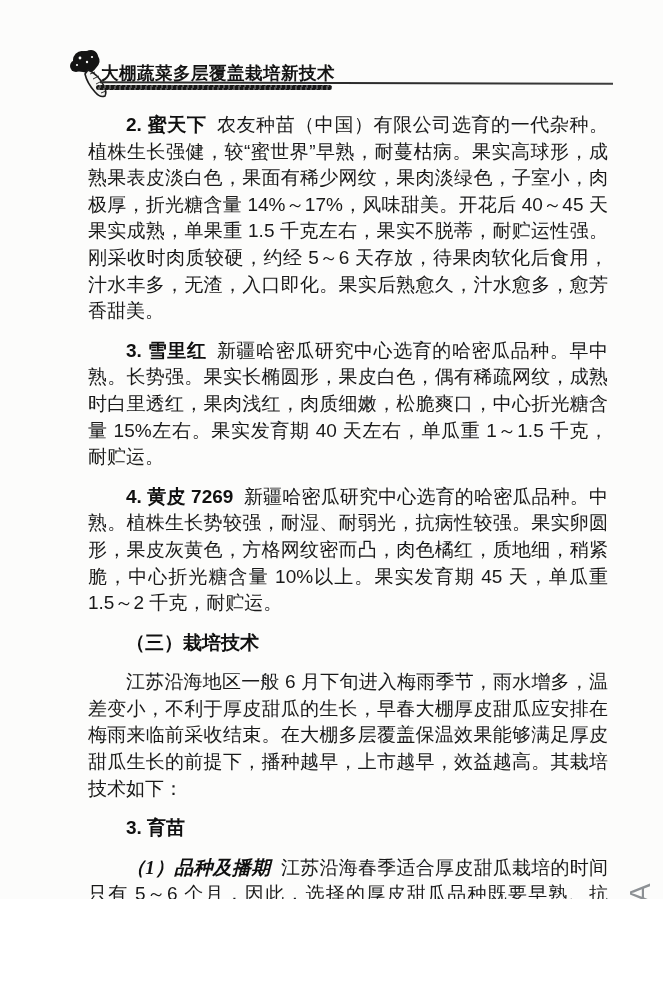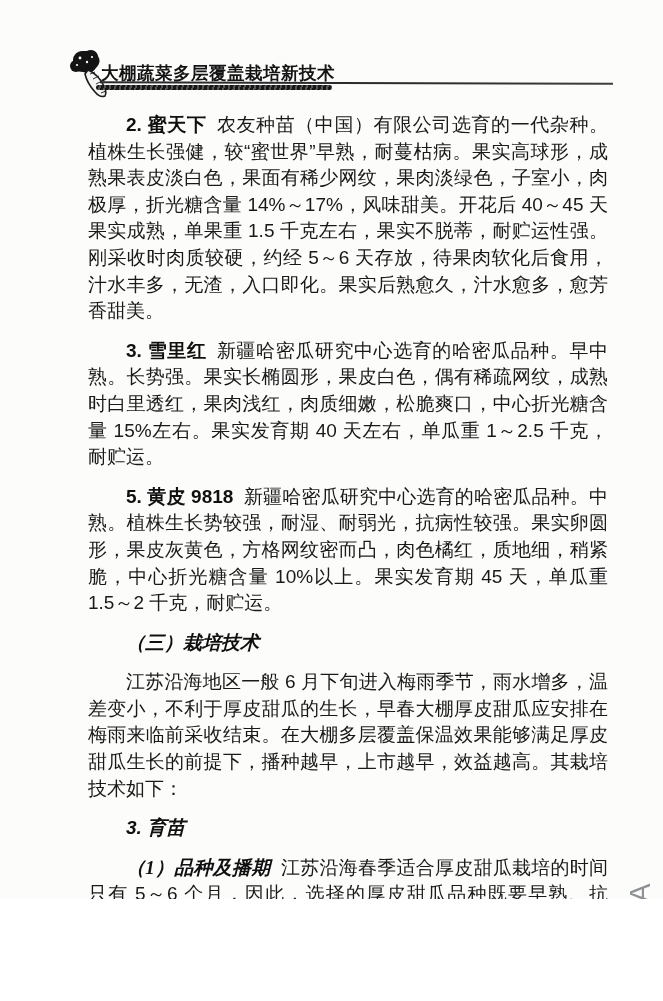--- a/index.html
+++ b/index.html
@@ -33,21 +33,21 @@
     position:absolute;left:75px;top:99px;width:546px;
     font-size:19px;line-height:26.6px;text-align:justify;
     color:#191919;
   }
   .body-text p{margin:13px;text-indent:2em;}
   .lead{font-weight:bold;color:#101010;margin-right:0.55em;}
   .lead.kai{
     font-family:"Liberation Serif","DejaVu Serif",serif;
     font-style:italic;font-weight:600;
   }
-  .sec-head{font-weight:bold;color:#101010;font-style:italic;}
+  .sec-head{font-weight:bold;color:#101010;}
   
   .page-number{
     position:absolute;left:77px;top:907px;
     font-size:14px;letter-spacing:2px;color:#222;
   }
   .speck{
     position:absolute;left:234px;top:944px;width:4px;height:4px;
     border-radius:50%;background:#d9d9d6;
   }
   
@@ -93,23 +93,23 @@
     </g>
   </svg>
   <div class="header-rule-thin"></div>
   <div class="header-stalk"></div>
   <span class="header-title">大棚蔬菜多层覆盖栽培新技术</span>
 
   <main class="body-text">
 
     <p><span class="lead">2. 蜜天下</span><span>农友种苗（中国）有限公司选育的一代杂种。植株生长强健，较“蜜世界”早熟，耐蔓枯病。果实高球形，成熟果表皮淡白色，果面有稀少网纹，果肉淡绿色，子室小，肉极厚，折光糖含量 14%～17%，风味甜美。开花后 40～45 天果实成熟，单果重 1.5 千克左右，果实不脱蒂，耐贮运性强。刚采收时肉质较硬，约经 5～6 天存放，待果肉软化后食用，汁水丰多，无渣，入口即化。果实后熟愈久，汁水愈多，愈芳香甜美。</span></p>
 
-    <p><span class="lead">3. 雪里红</span><span>新疆哈密瓜研究中心选育的哈密瓜品种。早中熟。长势强。果实长椭圆形，果皮白色，偶有稀疏网纹，成熟时白里透红，果肉浅红，肉质细嫩，松脆爽口，中心折光糖含量 15%左右。果实发育期 40 天左右，单瓜重 1～2.5 千克，耐贮运。</span></p>
+    <p><span class="lead">3. 雪里红</span><span>新疆哈密瓜研究中心选育的哈密瓜品种。早中熟。长势强。果实长椭圆形，果皮白色，偶有稀疏网纹，成熟时白里透红，果肉浅红，肉质细嫩，松脆爽口，中心折光糖含量 15%左右。果实发育期 40 天左右，单瓜重 1～1.5 千克，耐贮运。</span></p>
 
-    <p><span class="lead">5. 黄皮 9818</span><span>新疆哈密瓜研究中心选育的哈密瓜品种。中熟。植株生长势较强，耐湿、耐弱光，抗病性较强。果实卵圆形，果皮灰黄色，方格网纹密而凸，肉色橘红，质地细，稍紧脆，中心折光糖含量 10%以上。果实发育期 45 天，单瓜重 1.5～2 千克，耐贮运。</span></p>
+    <p><span class="lead">4. 黄皮 7269</span><span>新疆哈密瓜研究中心选育的哈密瓜品种。中熟。植株生长势较强，耐湿、耐弱光，抗病性较强。果实卵圆形，果皮灰黄色，方格网纹密而凸，肉色橘红，质地细，稍紧脆，中心折光糖含量 10%以上。果实发育期 45 天，单瓜重 1.5～2 千克，耐贮运。</span></p>
 
 
     <p><span class="sec-head">（三）栽培技术</span></p>
 
     <p><span>江苏沿海地区一般 6 月下旬进入梅雨季节，雨水增多，温差变小，不利于厚皮甜瓜的生长，早春大棚厚皮甜瓜应安排在梅雨来临前采收结束。在大棚多层覆盖保温效果能够满足厚皮甜瓜生长的前提下，播种越早，上市越早，效益越高。其栽培技术如下：</span></p>
 
     <p><span class="sec-head">3. 育苗</span></p>
 
     <p><span class="lead kai">（1）品种及播期</span><span>江苏沿海春季适合厚皮甜瓜栽培的时间只有 5～6 个月，因此，选择的厚皮甜瓜品种既要早熟、抗病、低温下坐果好，同时又要考虑消费习惯，选择商品性状好的品种。采用</span></p>
 

